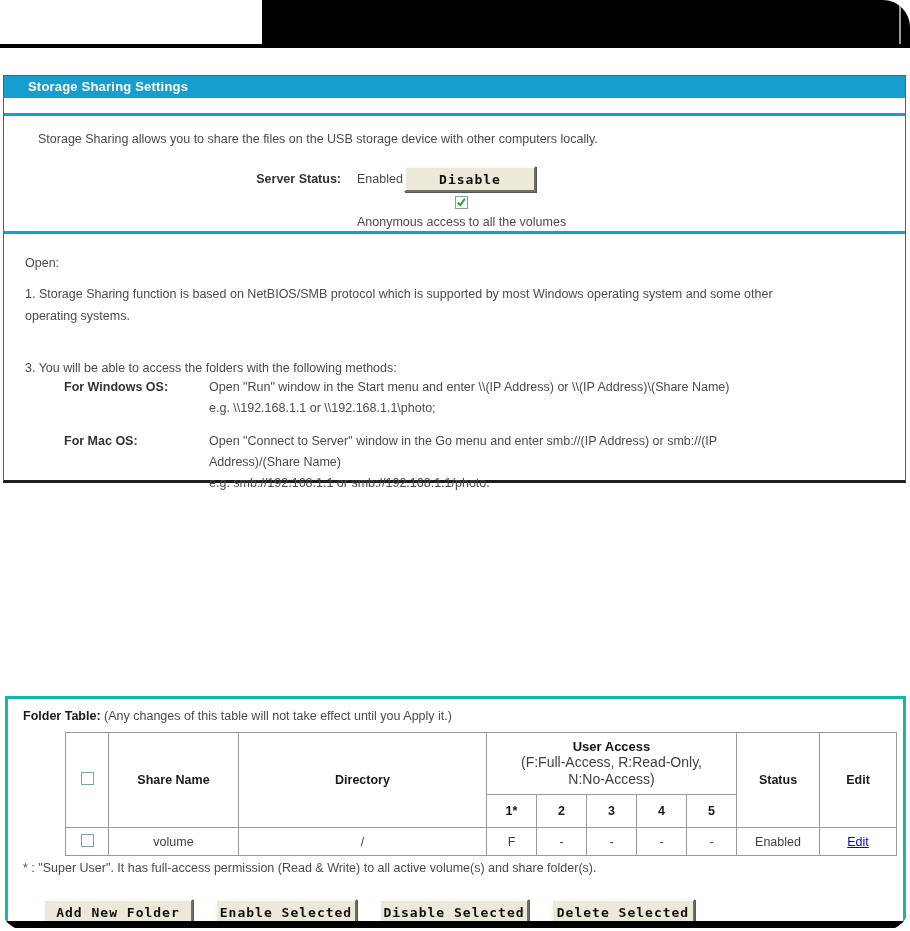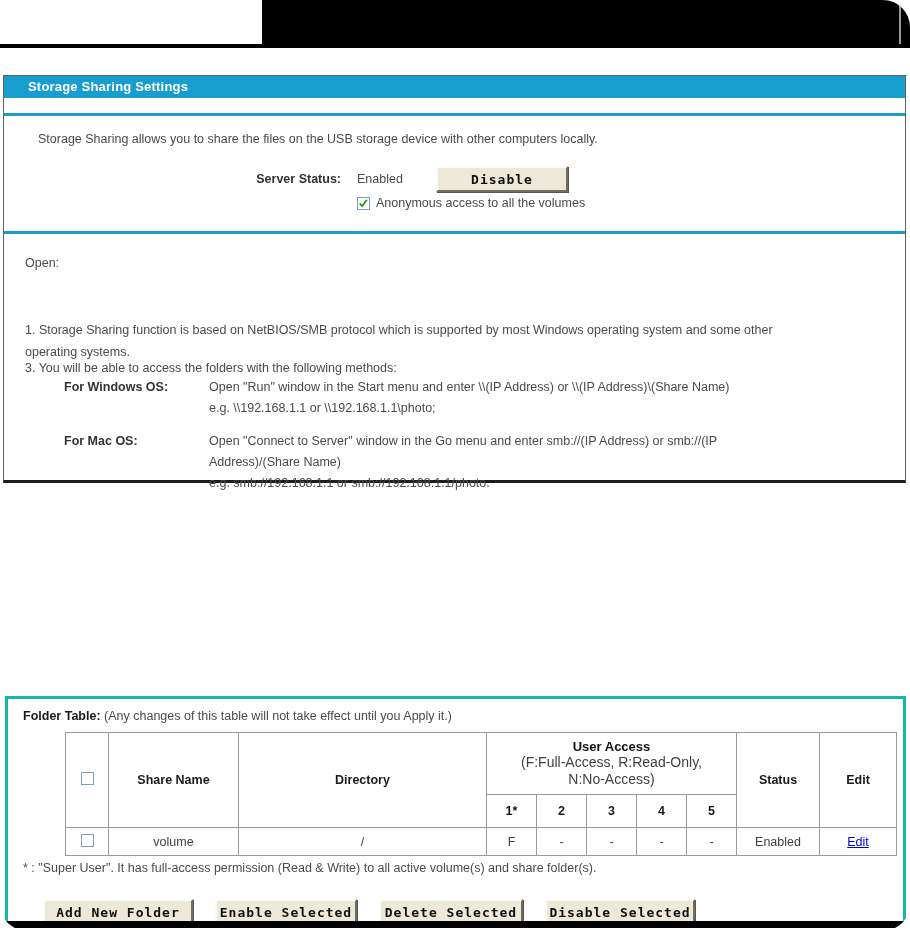--- a/index.html
+++ b/index.html
@@ -32,31 +32,31 @@
   .srv-status { position:absolute; left:353px; top:96px; color:#4a4a4a; }
   .btn {
     background:#ece9d8; color:#101010; text-align:center;
     border-top:2px solid #fdfdf6; border-left:2px solid #fdfdf6;
     border-right:2px solid #716e5c; border-bottom:2px solid #716e5c;
     box-shadow:1px 1px 0 #555;
     font-family:"DejaVu Sans Mono", monospace; font-weight:bold; font-size:13px;
     display:flex; align-items:center; justify-content:center; letter-spacing:1px;
     cursor:pointer;
   }
-  .btn-disable { position:absolute; left:432px; top:90px; width:132px; height:26px; }
-  .anon-row { position:absolute; left:353px; top:120px; display:flex; align-items:center; gap:6px; }
+  .btn-disable { position:absolute; left:400px; top:90px; width:132px; height:26px; }
+  .anon-row { position:absolute; left:353px; top:120px; display:flex; align-items:center; gap:6px;flex-direction:column; }
   .cb {
     display:inline-block; width:13px; height:13px; background:#fff;
     border:1px solid #7f9db9; position:relative; flex:0 0 auto;
   }
   .cb svg { position:absolute; left:0px; top:0px; }
   
   .note-head { position:absolute; left:21px; top:180px; }
   .note-item { position:absolute; left:21px; width:860px; white-space:pre-line; line-height:22px; }
-  .ni1 { top:207px;margin-top:36px; } .ni2 { top:256px; } .ni3 { top:281px; }
+  .ni1 { top:207px; } .ni2 { top:256px; } .ni3 { top:281px; }
   .methods { position:absolute; left:60px; top:301px; width:810px; }
   .method-row { display:flex; margin-bottom:12px; }
   .method-os { width:145px; font-weight:bold; color:#333; font-size:12.5px; line-height:21px; flex:0 0 auto; }
   .method-lines { white-space:pre-line; line-height:21px; }
   
   .box2 {
     position:absolute; left:5px; top:696px; width:901px; height:228px;
     border:3px solid #14b8a6; background:#fff;
   }
   .ft-title { position:absolute; left:15px; top:10px; }
@@ -188,19 +188,19 @@
         <td class="cell"><a href="#" class="edit-link">Edit</a></td>
       </tr>
     </tbody>
       </table>
 
     <div class="footnote">* : "Super User". It has full-access permission (Read &amp; Write) to all active volume(s) and share folder(s).</div>
 
     <div class="btn-row">
       <div class="btn w1">Add New Folder</div>
       <div class="btn w2">Enable Selected</div>
+      <div class="btn w3">Disable Selected</div>
       <div class="btn w4">Delete Selected</div>
-      <div class="btn w3">Disable Selected</div>
     </div>
   </div>
 
   <div class="bottom-rule"></div>
 </div>
 
 </body></html>

